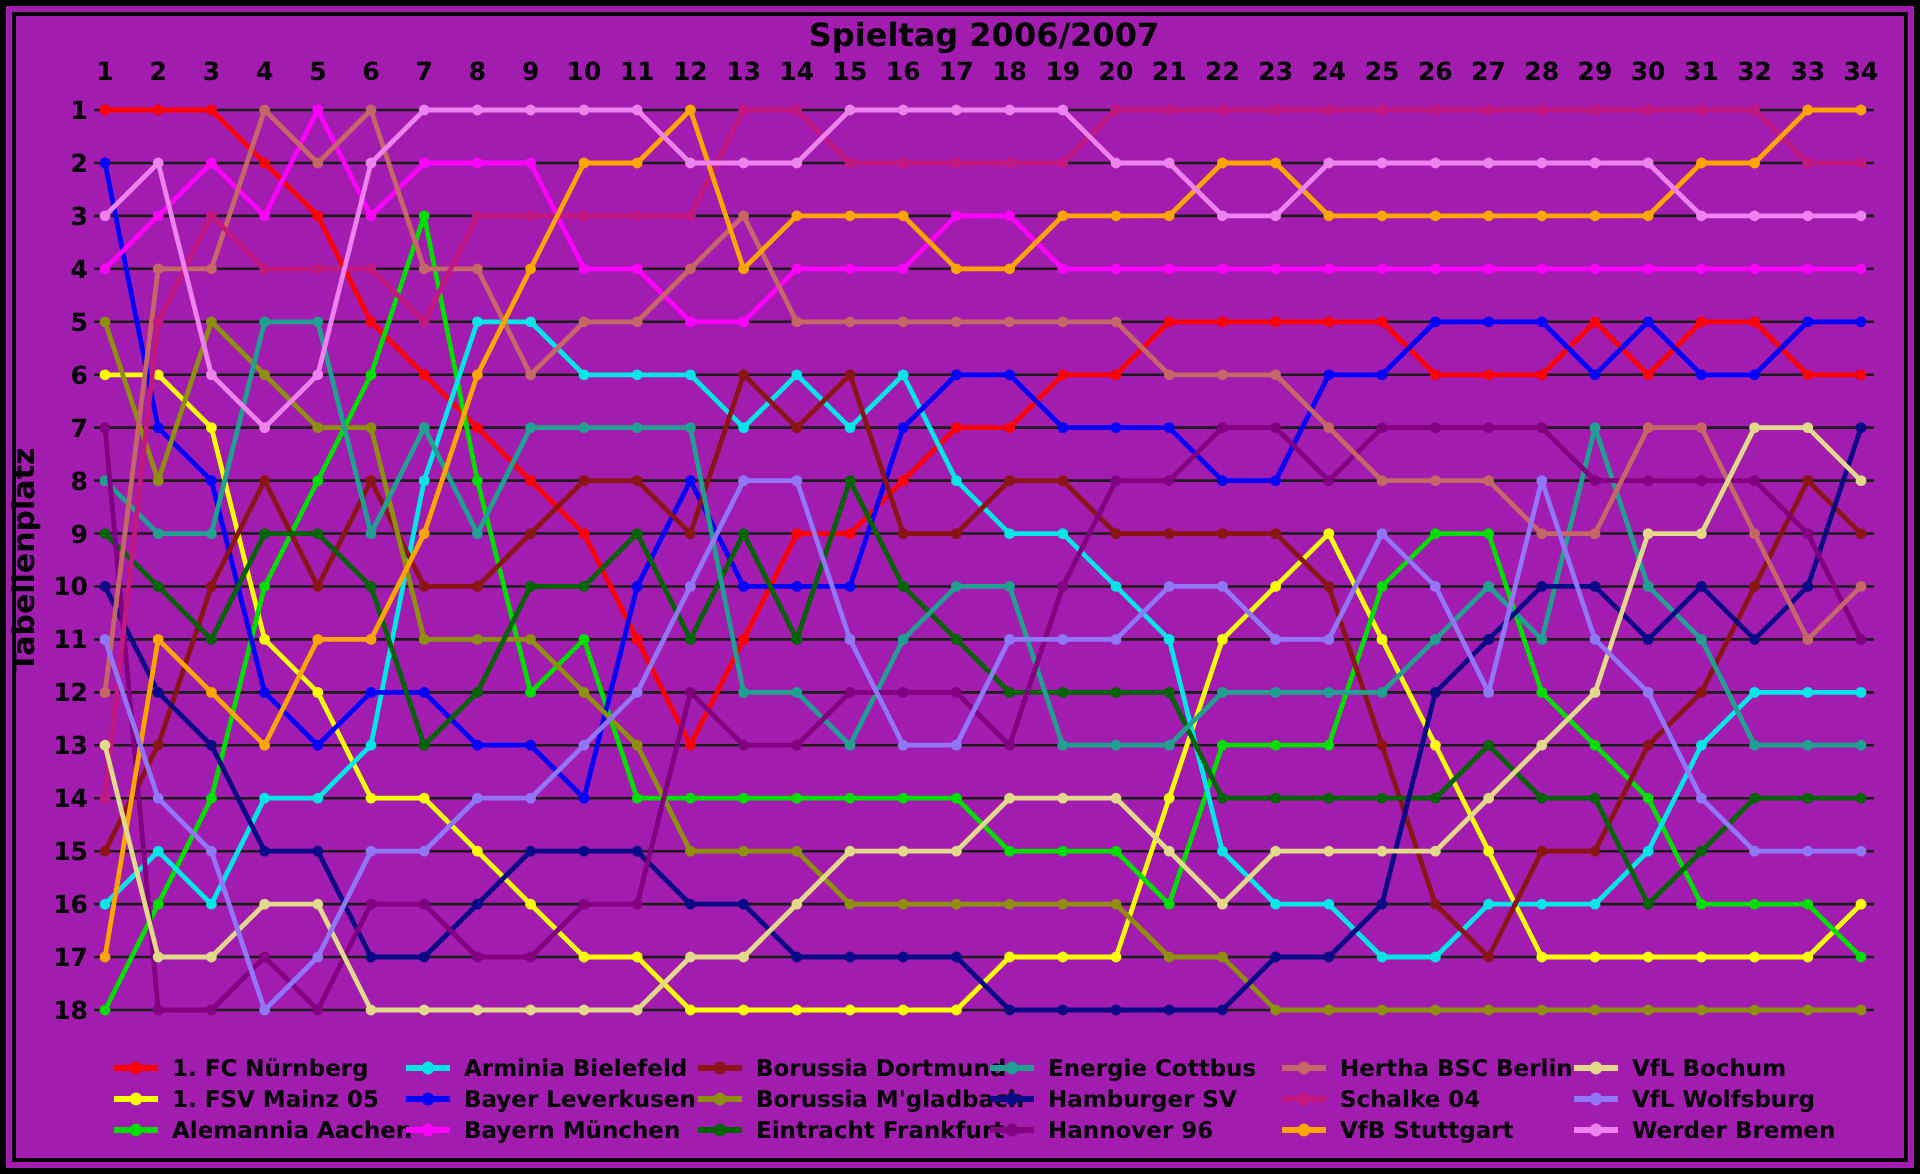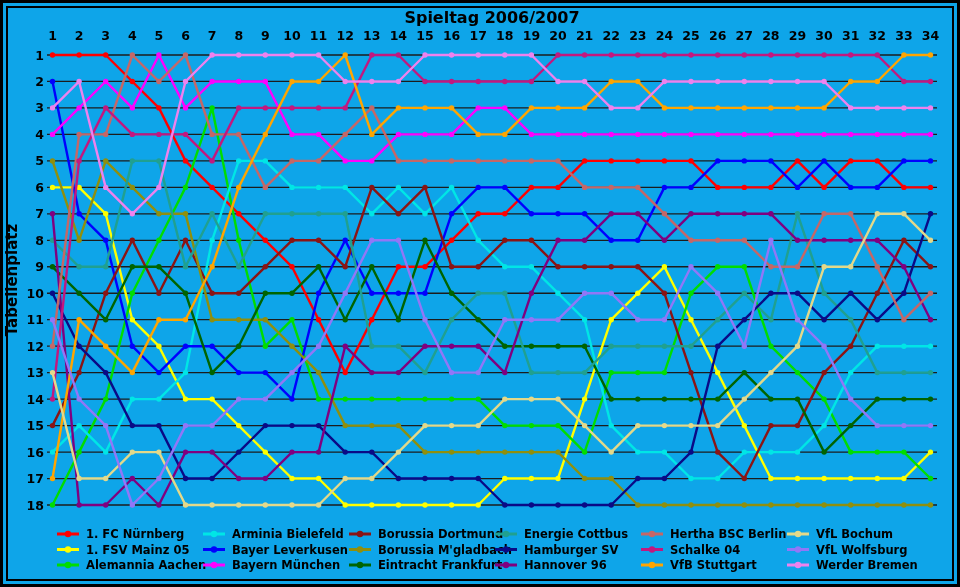--- a/index.html
+++ b/index.html
@@ -1,16 +1,16 @@
 <!DOCTYPE html>
 <html><head>
 <meta charset="utf-8">
 <style>
   html,body{margin:0;padding:0;background:#888;}
-  #stage{position:relative;width:960px;height:587px;background:#0ea5e9;
+  #stage{position:relative;width:960px;height:587px;background:#a21caf;
          font-family:"DejaVu Sans","Liberation Sans",sans-serif;overflow:hidden;}
   .frame-outer{position:absolute;inset:0;border:3px solid #000;pointer-events:none;}
   .frame-inner{position:absolute;inset:6px;border:2px solid #000;pointer-events:none;}
   svg text{font-family:"DejaVu Sans","Liberation Sans",sans-serif;}
   .title-text{font-size:16px;font-weight:bold;fill:#000;}
   .axis-num{font-size:12.5px;font-weight:bold;fill:#000;}
   .ylab{font-size:15px;font-weight:bold;fill:#000;}
   .legend-text{font-size:11.5px;font-weight:bold;fill:#000;}
 </style>
 </head>

